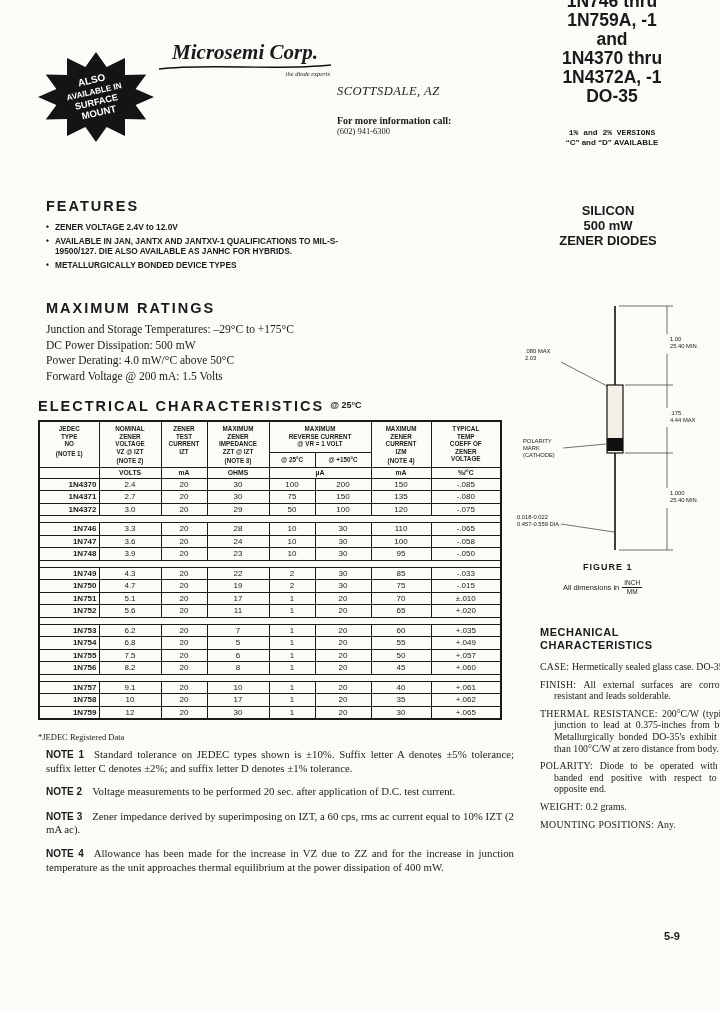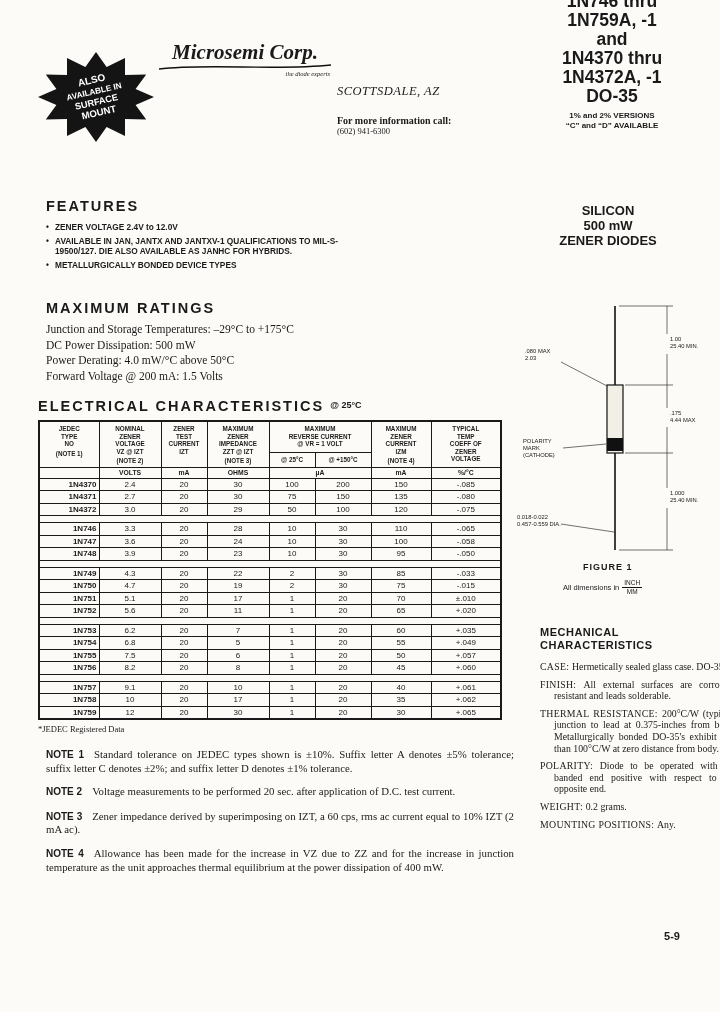--- a/index.html
+++ b/index.html
@@ -14,21 +14,21 @@
   .logo-tag{font-size:6.5px;font-style:italic;text-align:right;padding-right:4px;margin-top:-2px;}
   .contact{position:absolute;left:337px;top:84px;}
   .contact-city{font-style:italic;font-size:12.5px;letter-spacing:.5px;}
   .contact-info{font-size:10px;margin-top:16px;font-weight:bold;}
   .contact-phone{font-size:8.5px;}
   .title-block{position:absolute;right:16px;top:0;width:184px;text-align:center;
     font-family:"Liberation Sans",sans-serif;font-weight:bold;}
   .tline{font-size:17.5px;line-height:19px;}
   .tline-first{height:11px;overflow:hidden;display:flex;align-items:flex-end;justify-content:center;}
   .tsub{font-size:8px;line-height:10px;}
-  .tsub.first{margin-top:5px;}
+  .tsub.first{margin-top:22px;font-family:Liberation Mono, monospace;}
   .product{position:absolute;right:52px;top:203px;width:120px;text-align:center;
     font-family:"Liberation Sans",sans-serif;font-weight:bold;font-size:13px;line-height:15px;}
 
   
   h2.sec{font-family:"Liberation Sans",sans-serif;font-size:14.5px;font-weight:bold;
     letter-spacing:2px;margin:0 0 6px 0;}
   .features{position:absolute;left:46px;top:198px;width:330px;}
   .features ul{list-style:none;margin:8px 0 0 0;padding:0;}
   .features li{font-family:"Liberation Sans",sans-serif;font-weight:bold;font-size:8.3px;
     line-height:10.5px;margin-bottom:3px;padding-left:9px;position:relative;}
@@ -44,21 +44,21 @@
   .etable th,.etable td{border:1px solid #1a1a1a;}
   .etable thead th{font-family:"Liberation Sans",sans-serif;font-size:6.3px;line-height:7.6px;
     font-weight:bold;text-align:center;vertical-align:top;padding:3px 1px 2px;}
   .ht{display:block;white-space:pre-line;}
   .hn{display:block;margin-top:2px;}
   .etable tr.units th{font-size:6.8px;padding:1px;line-height:8px;vertical-align:middle;}
   .etable tbody td{font-family:"Liberation Sans",sans-serif;font-size:8px;text-align:center;
     padding:1px 2px;line-height:9.5px;}
   .etable tbody td.type-col{text-align:right;font-weight:bold;padding-left:5px;}
   .etable tr.spacer td{height:6px;padding:0;}
-  .footnote{font-size:8.5px;margin-top:4px;}
+  .footnote{font-size:8.5px;margin-top:12px;}
 
   
   .notes{position:absolute;left:46px;top:748px;width:468px;}
   .note{margin:0 0 11px 0;font-size:10.8px;line-height:12.6px;text-align:justify;}
   .note-label{font-family:"Liberation Sans",sans-serif;font-weight:bold;font-size:10px;
     margin-right:10px;}
 
   
   .figure{position:absolute;left:515px;top:300px;width:205px;height:310px;
     font-family:"Liberation Sans",sans-serif;}

